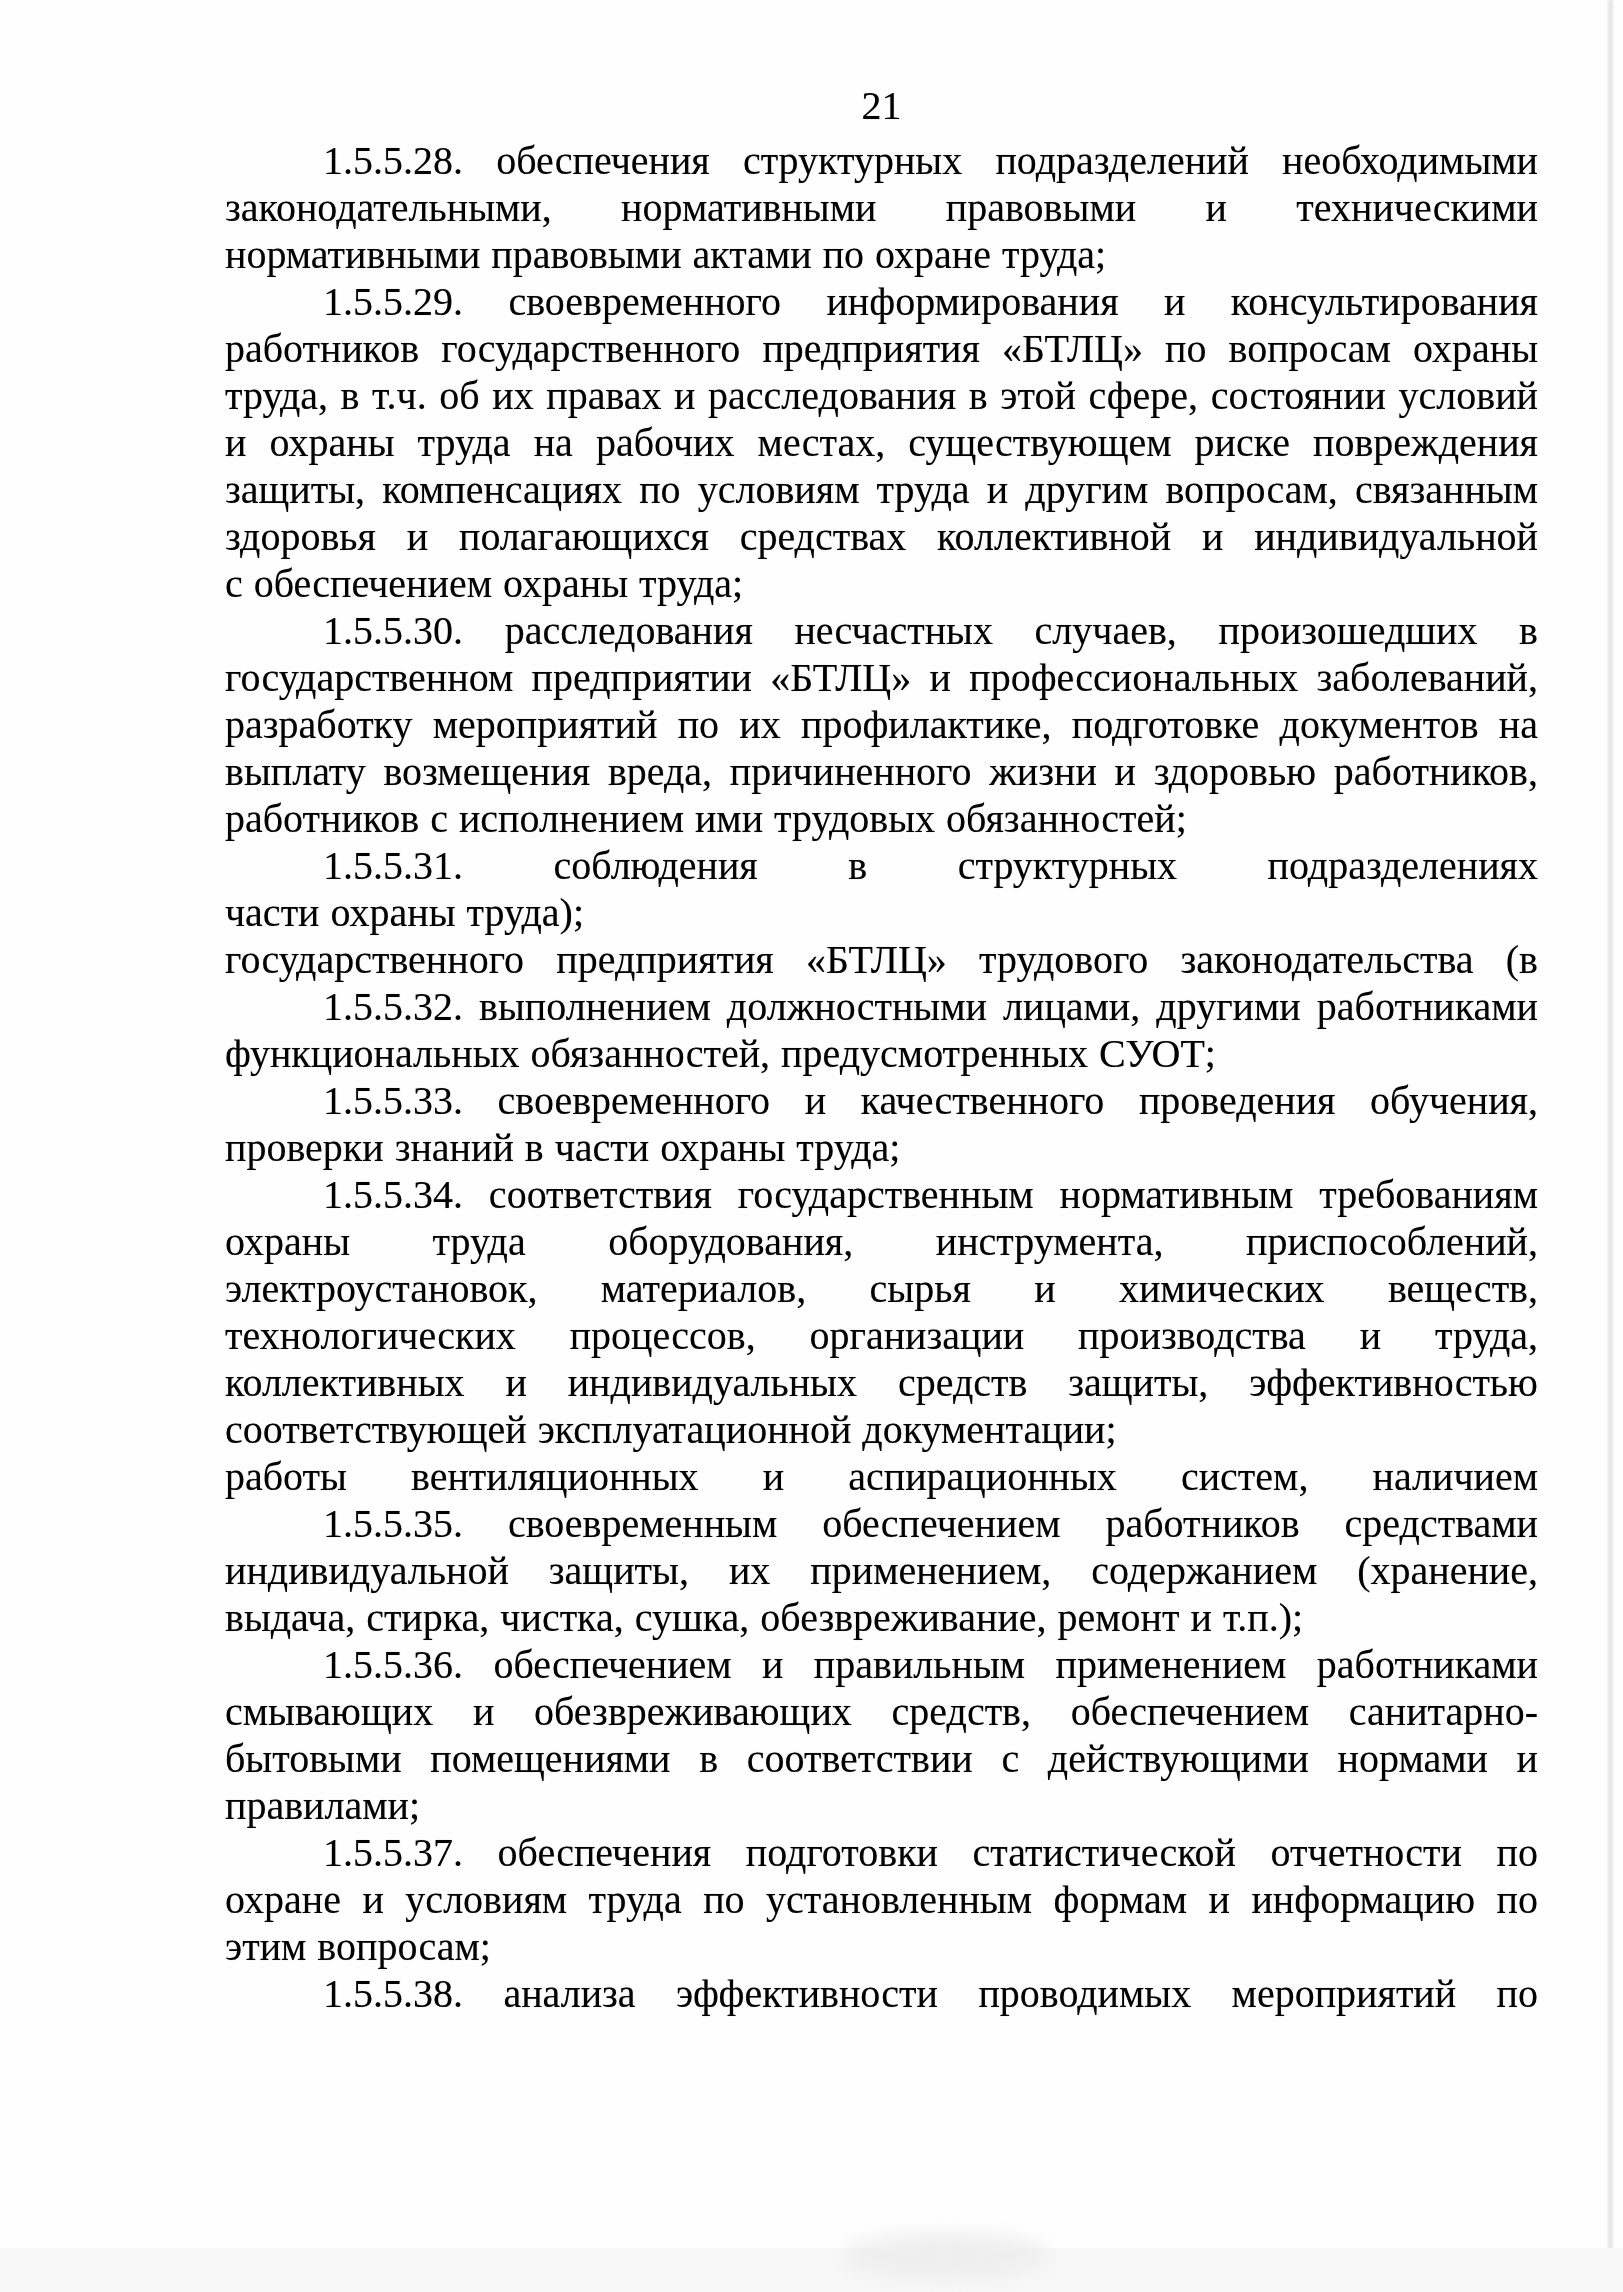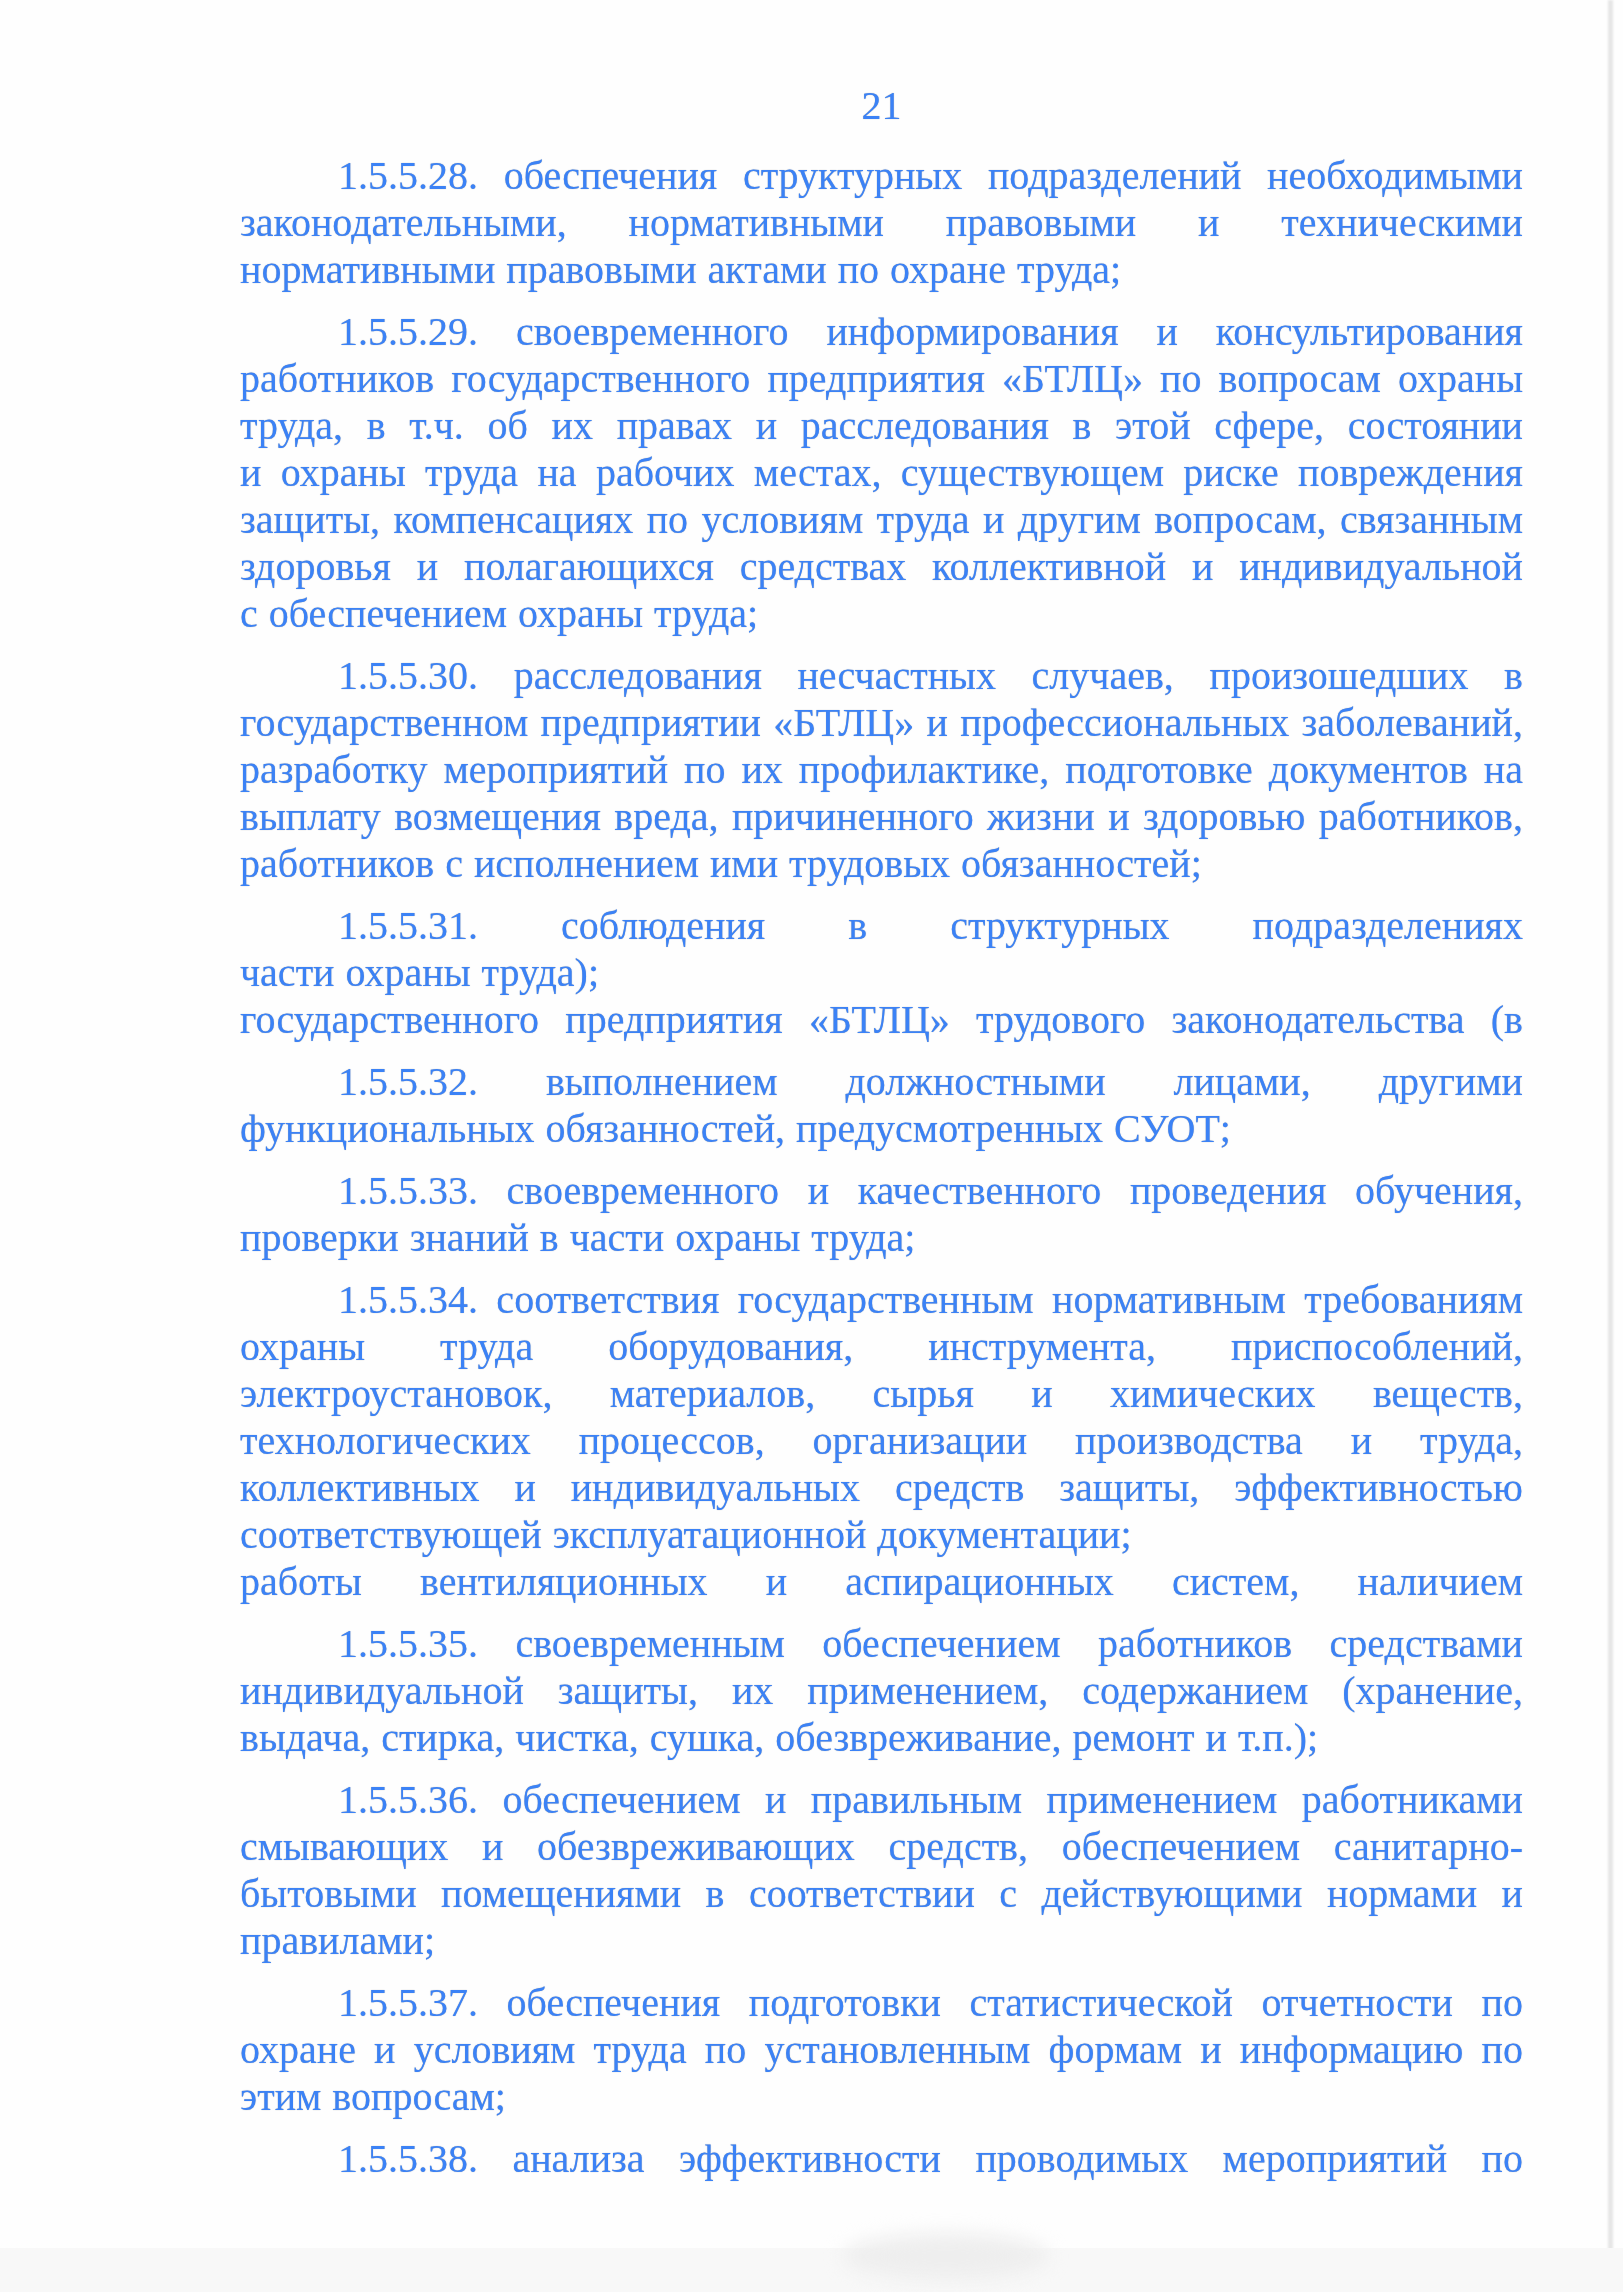--- a/index.html
+++ b/index.html
@@ -7,42 +7,42 @@
     padding: 0;
     background: #ffffff;
   }
   .page {
     position: relative;
     width: 1623px;
     height: 2293px;
     background: #fefefe;
     overflow: hidden;
     font-family: "Liberation Serif", "DejaVu Serif", serif;
-    color: #3b82f6;
+    color: #000000;
   }
   .page-number {
     position: absolute;
     top: 82px;
     left: 225px;
     width: 1313px;
     text-align: center;
     font-size: 40px;
     line-height: 47px;
     text-shadow: 0 0 1px rgba(0,0,0,0.35);
   }
   .text-block {
     position: absolute;
     top: 137px;
     left: 225px;
     width: 1313px;
     font-size: 40px;
     line-height: 47px;
     text-shadow: 0 0 1px rgba(0,0,0,0.35);
   }
-  .paragraph { margin: 15px; padding: 0; }
+  .paragraph { margin: 0; padding: 0; }
   .line {
     height: 47px;
     overflow: hidden;
     text-align: justify;
     text-align-last: justify;
     word-spacing: 1px;
   }
   .line.first { text-indent: 98px; }
   .line.last  { text-align-last: left; font-family: Liberation Serif, serif; }
   

